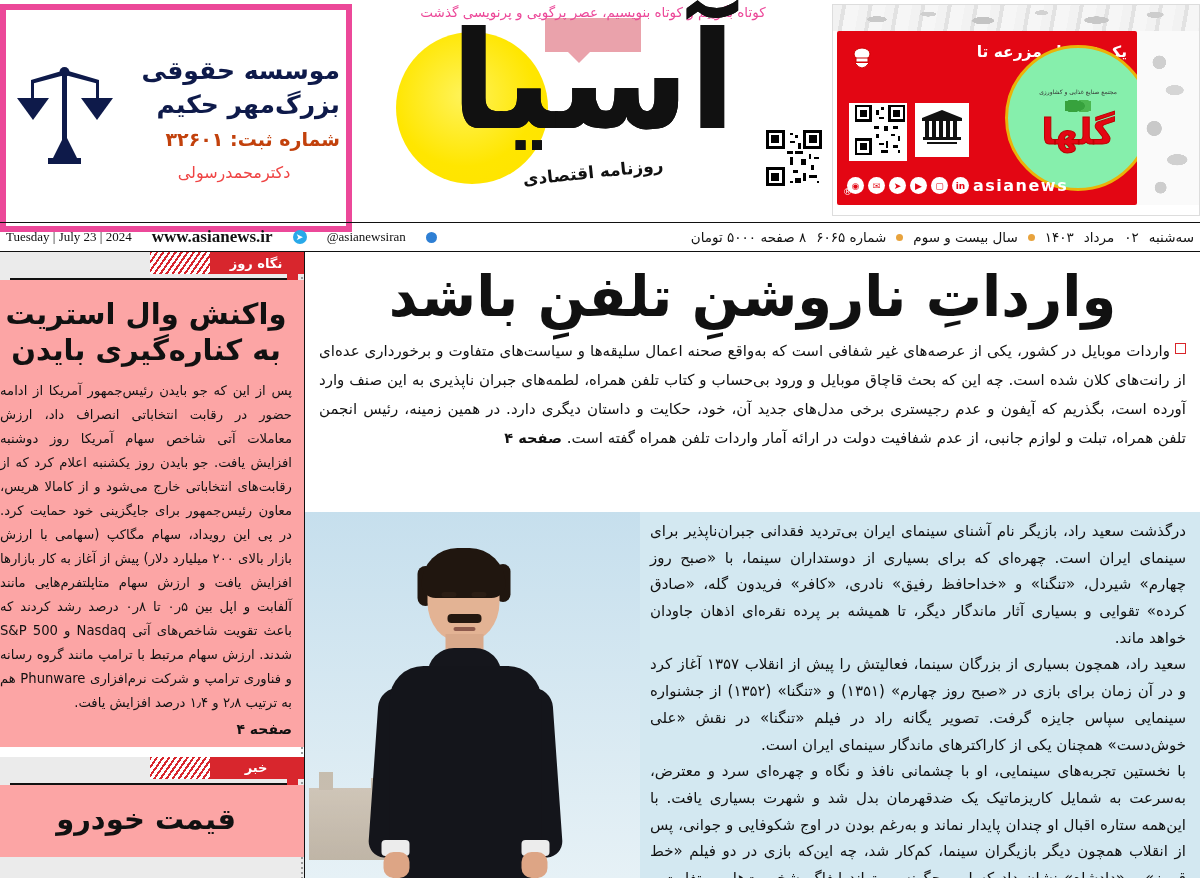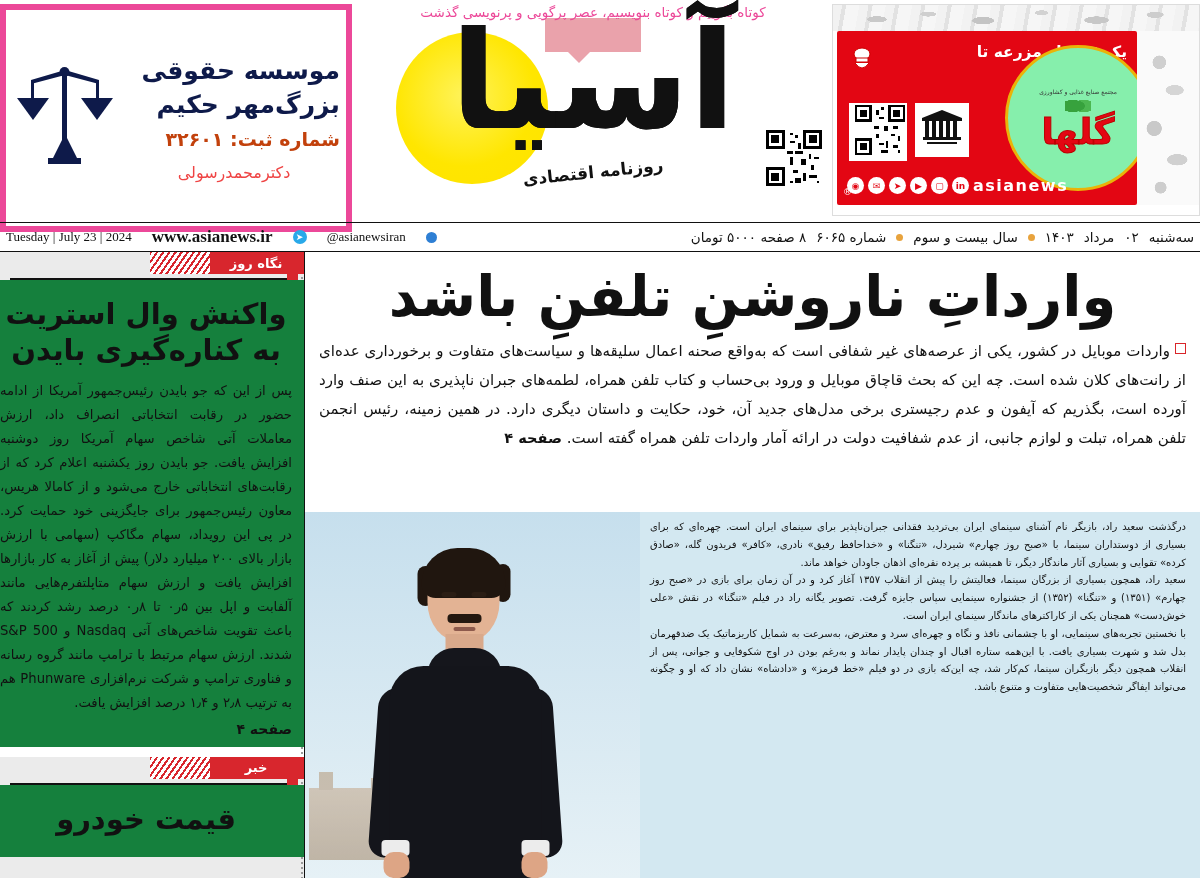--- a/index.html
+++ b/index.html
@@ -189,21 +189,21 @@
   }
   .cyan-text{
     position:absolute;right:0;top:0;width:560px;padding:6px 14px 0 10px;box-sizing:border-box;
     direction:rtl;
   }
   .cyan-title{
     text-align:center;font-size:44px;font-weight:bold;color:#e2232a;
     line-height:1.1;padding:12px 0 8px 0;letter-spacing:-1px;
     text-shadow:1px 1px 0 rgba(0,0,0,.08);
   }
-  .cyan-body{font-size:10px;line-height:1.78;text-align:justify;}
+  .cyan-body{font-size:15px;line-height:1.78;text-align:justify;}
 
   
   .photo{
     position:absolute;left:0;top:0;width:335px;height:366px;overflow:hidden;
     background:linear-gradient(to bottom,#cfe4ef 0%,#dbebf3 45%,#e7f0f5 100%);
   }
   .sky{position:absolute;inset:0;background:linear-gradient(to bottom,#c6dfed,#e6f1f6);}
   .ruins{
     position:absolute;left:4px;bottom:18px;width:86px;height:72px;
     background:linear-gradient(to bottom,#cdbfae,#b9ab99);
@@ -257,21 +257,21 @@
   .sec-hatch{
     position:absolute;right:82px;top:0;width:72px;height:22px;
     background:repeating-linear-gradient(125deg,#d8262d 0 2px,#fff 2px 5px);
   }
   .sec-rule{
     position:relative;height:4px;margin:0 6px 0 10px;border-bottom:2px solid #111;
   }
   .sec-rule:before{
     content:"";position:absolute;right:0;top:-4px;width:11px;height:11px;background:#d8262d;
   }
-  .sec-body{background:#15803d;padding:10px 12px 10px 0;direction:rtl;position:relative;}
+  .sec-body{background:#fca5a5;padding:10px 12px 10px 0;direction:rtl;position:relative;}
   .sec-title{
     text-align:center;font-size:29px;font-weight:bold;line-height:1.25;
     padding:6px 0 10px 0;letter-spacing:-0.5px;
   }
   .sec-p{font-size:13.2px;line-height:1.82;text-align:justify;}
   .sec-page{font-weight:bold;font-size:14px;margin-top:6px;}
   .dotted-l{
     position:absolute;right:0;top:0;bottom:0;width:3px;
     background-image:linear-gradient(#9a9a9a 45%,transparent 0);
     background-size:2px 5px;background-repeat:repeat-y;

